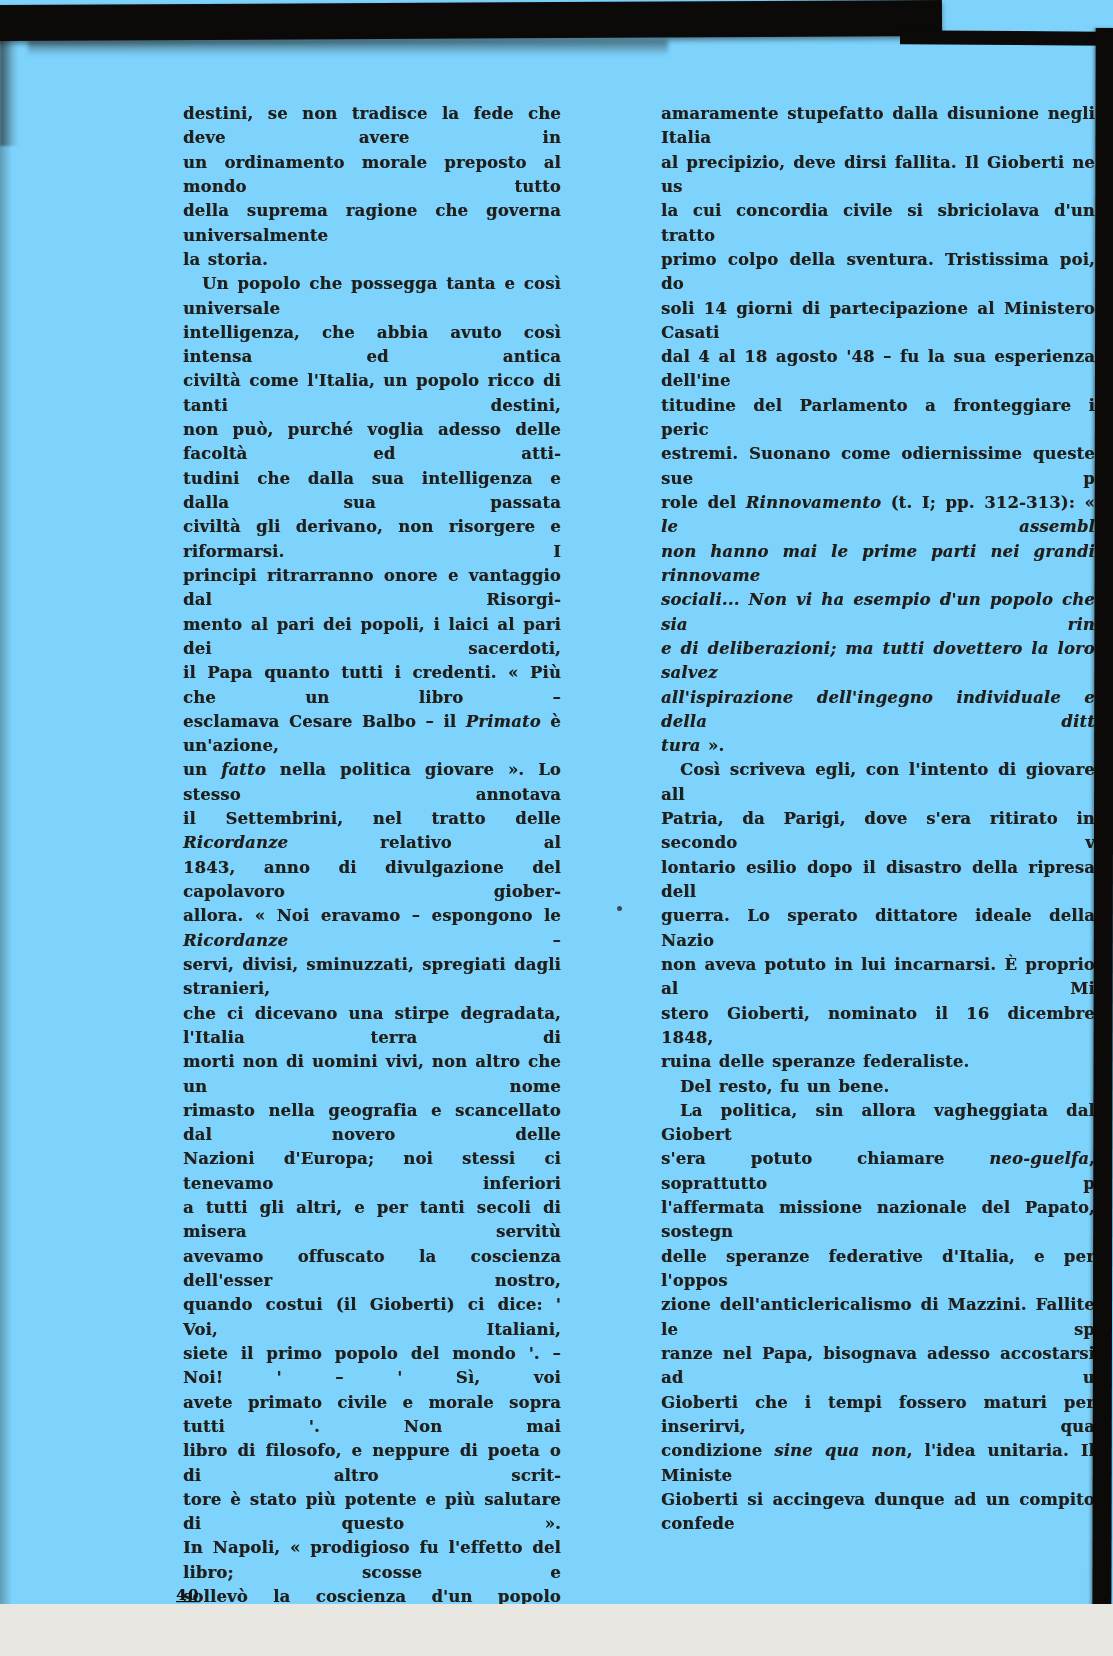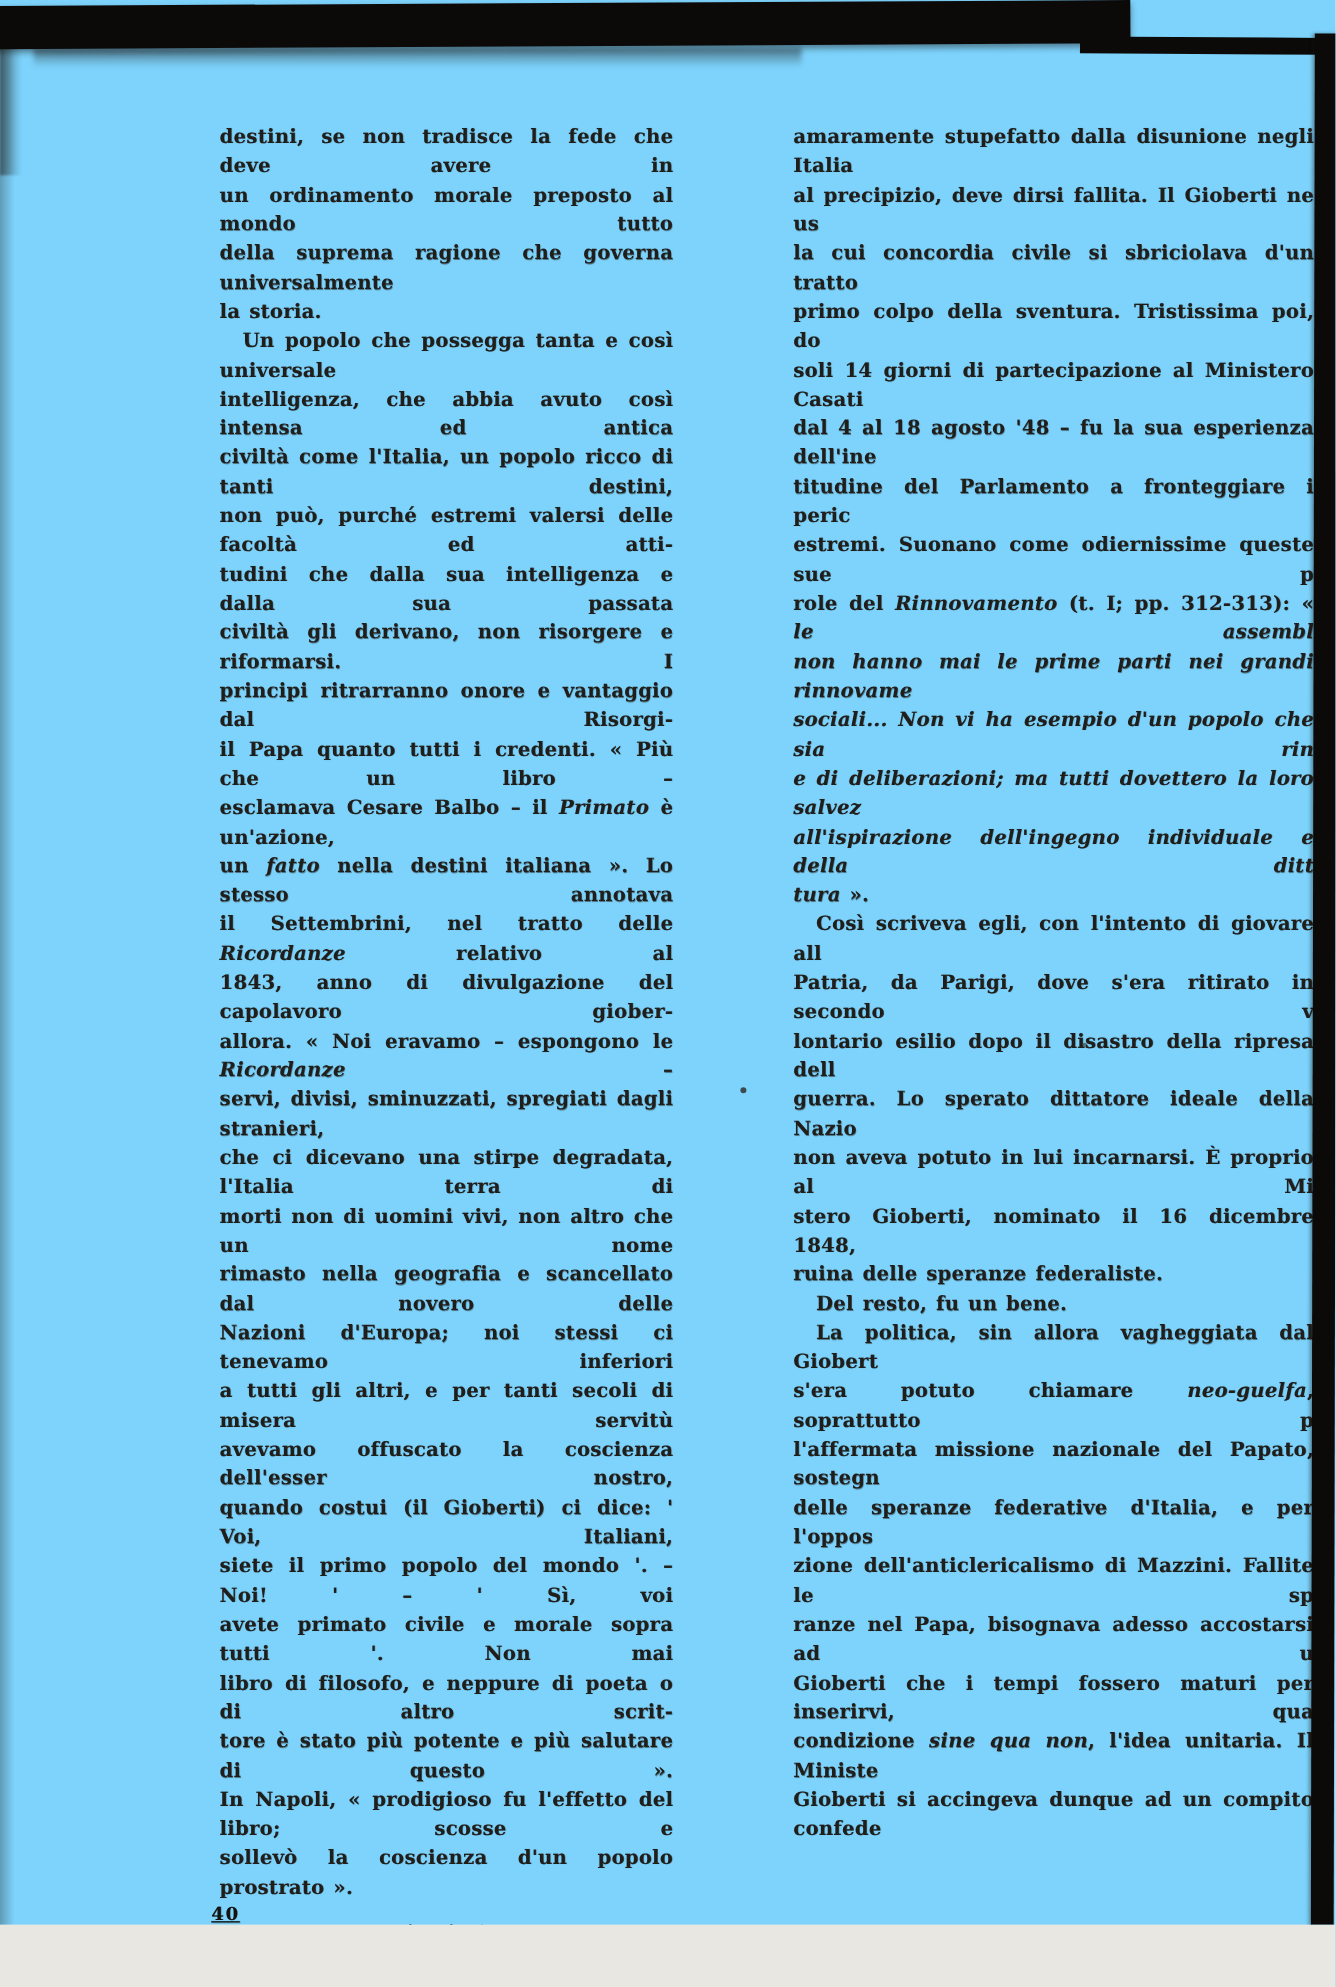--- a/index.html
+++ b/index.html
@@ -88,27 +88,28 @@
         <div class="para">
           <div class="line"><span>destini, se non tradisce la fede che deve avere in</span></div>
           <div class="line"><span>un ordinamento morale preposto al mondo tutto</span></div>
           <div class="line"><span>della suprema ragione che governa universalmente</span></div>
           <div class="line endpara"><span>la storia.</span></div>
         </div>
         <div class="para">
           <div class="line indent"><span>Un popolo che possegga tanta e così universale</span></div>
           <div class="line"><span>intelligenza, che abbia avuto così intensa ed antica</span></div>
           <div class="line"><span>civiltà come l'Italia, un popolo ricco di tanti destini,</span></div>
-          <div class="line"><span>non può, purché estremi valersi delle facoltà ed atti-</span></div>
+          <div class="line"><span>non può, purché voglia adesso delle facoltà ed atti-</span></div>
           <div class="line"><span>tudini che dalla sua intelligenza e dalla sua passata</span></div>
           <div class="line"><span>civiltà gli derivano, non risorgere e riformarsi. I</span></div>
           <div class="line"><span>principi ritrarranno onore e vantaggio dal Risorgi-</span></div>
+          <div class="line"><span>mento al pari dei popoli, i laici al pari dei sacerdoti,</span></div>
           <div class="line"><span>il Papa quanto tutti i credenti. « Più che un libro –</span></div>
           <div class="line"><span>esclamava Cesare Balbo – il </span><i>Primato</i><span> è un'azione,</span></div>
-          <div class="line"><span>un </span><i>fatto</i><span> nella destini italiana ». Lo stesso annotava</span></div>
+          <div class="line"><span>un </span><i>fatto</i><span> nella politica giovare ». Lo stesso annotava</span></div>
           <div class="line"><span>il Settembrini, nel tratto delle </span><i>Ricordanze</i><span> relativo al</span></div>
           <div class="line"><span>1843, anno di divulgazione del capolavoro giober-</span></div>
           <div class="line"><span>allora. « Noi eravamo – espongono le </span><i>Ricordanze</i><span> –</span></div>
           <div class="line"><span>servi, divisi, sminuzzati, spregiati dagli stranieri,</span></div>
           <div class="line"><span>che ci dicevano una stirpe degradata, l'Italia terra di</span></div>
           <div class="line"><span>morti non di uomini vivi, non altro che un nome</span></div>
           <div class="line"><span>rimasto nella geografia e scancellato dal novero delle</span></div>
           <div class="line"><span>Nazioni d'Europa; noi stessi ci tenevamo inferiori</span></div>
           <div class="line"><span>a tutti gli altri, e per tanti secoli di misera servitù</span></div>
           <div class="line"><span>avevamo offuscato la coscienza dell'esser nostro,</span></div>

